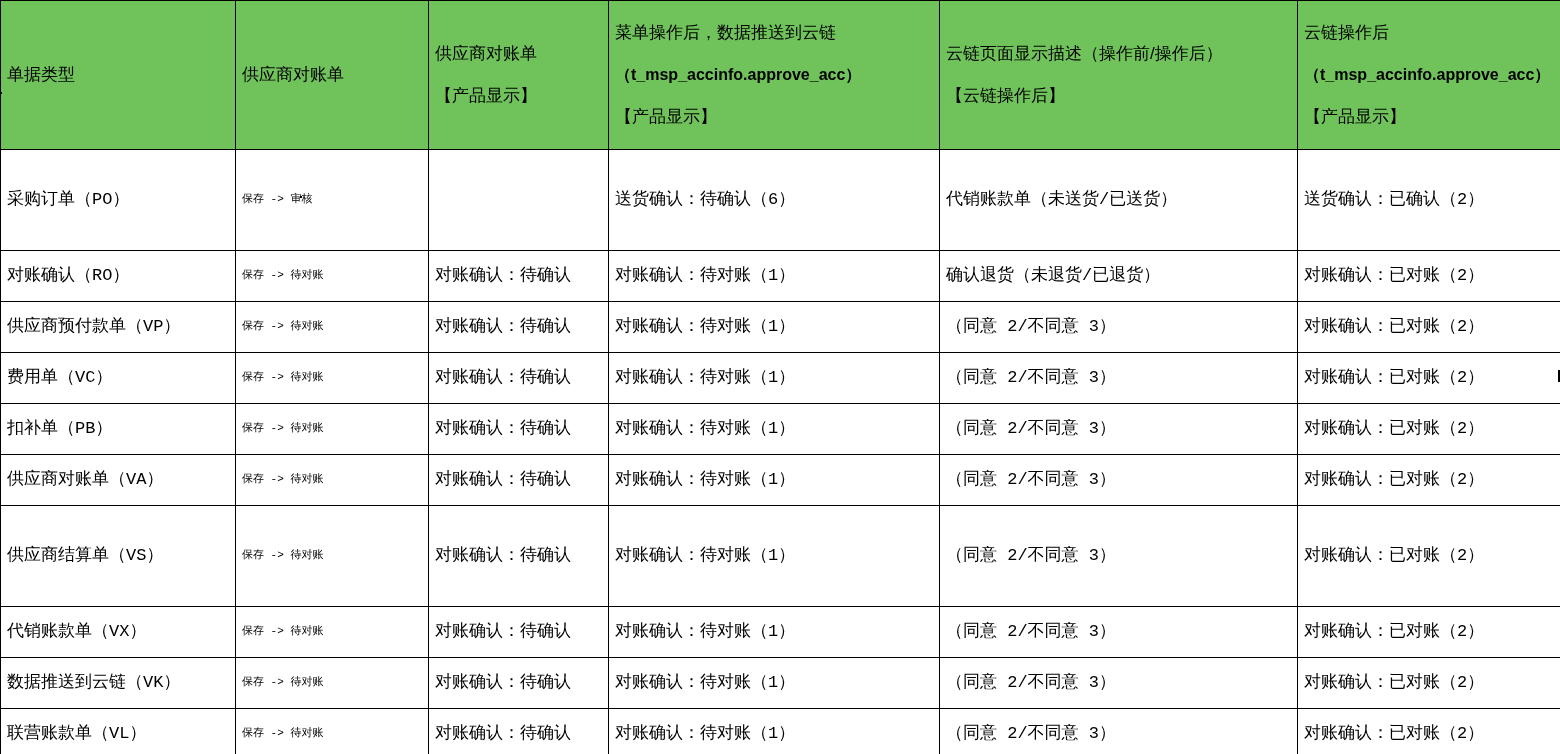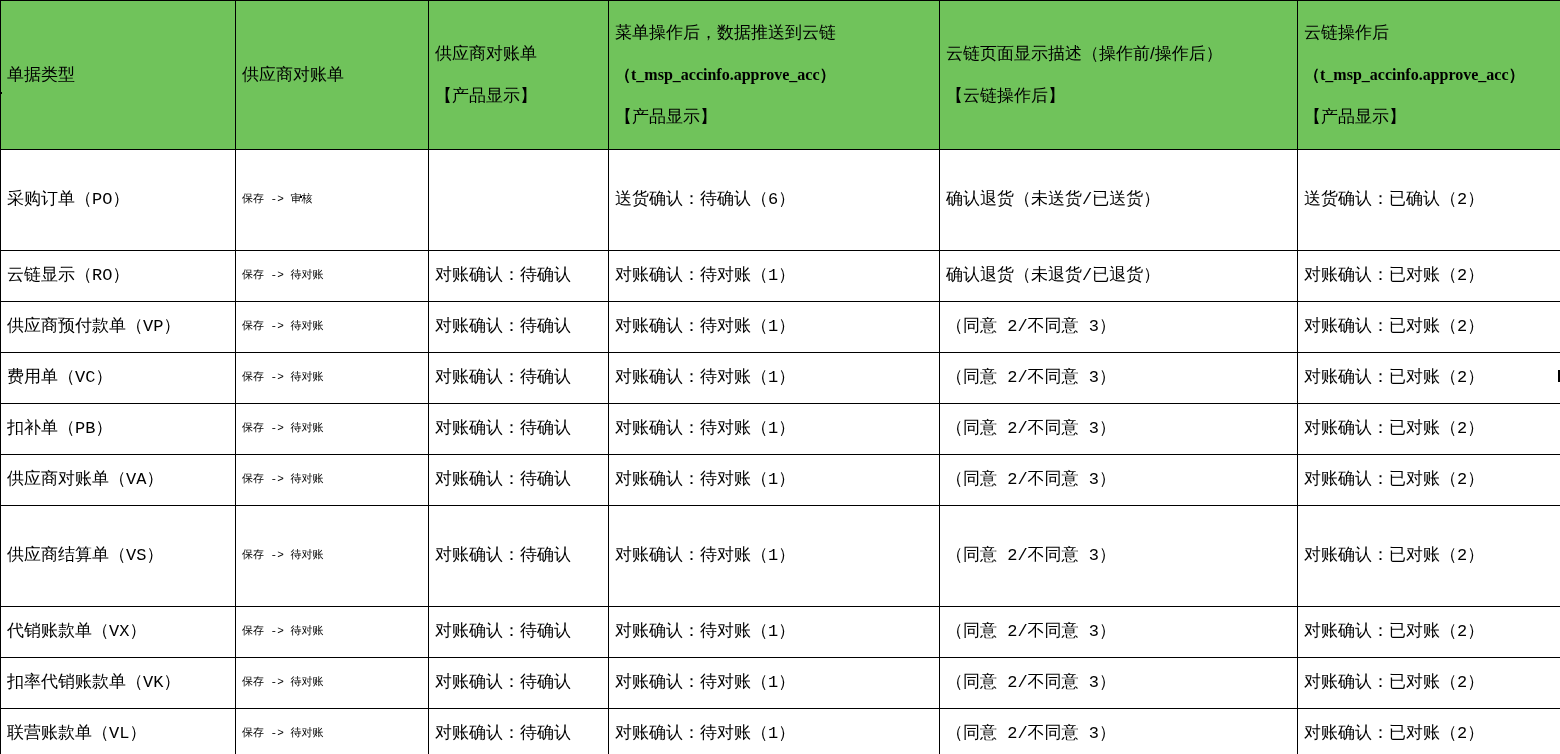--- a/index.html
+++ b/index.html
@@ -40,21 +40,21 @@
     background: #70c35b;
     color: #000000;
     font-weight: bold;
     text-align: center;
     font-size: 17px;
     line-height: 1.3;
     height: 100px;
     padding: 2px 4px;
   }
   thead th .mono {
-    font-family: Liberation Serif, serif;
+    font-family: Liberation Sans, sans-serif;
     font-weight: bold;
     font-size: 16px;
   }
   tbody td {
     height: 50px;
     font-family: Liberation Mono, monospace;
   }
   tbody tr.tall td {
     height: 100px;
   }
@@ -117,25 +117,25 @@
           <div>【产品显示】</div>
         </th>
       </tr>
     </thead>
     <tbody id="tbody">
         <tr class="tall">
           <td class="c0">采购订单（PO）</td>
           <td class="c1 mono">保存 -&gt; 审核</td>
           <td class="c2"></td>
           <td class="c3">送货确认：待确认（6）</td>
-          <td class="c4">确认退货（未送货/已送货）</td>
+          <td class="c4">代销账款单（未送货/已送货）</td>
           <td class="c5">送货确认：已确认（2）</td>
         </tr>
         <tr>
-          <td class="c0">云链显示（RO）</td>
+          <td class="c0">对账确认（RO）</td>
           <td class="c1 mono">保存 -&gt; 待对账</td>
           <td class="c2">对账确认：待确认</td>
           <td class="c3">对账确认：待对账（1）</td>
           <td class="c4">确认退货（未退货/已退货）</td>
           <td class="c5">对账确认：已对账（2）</td>
         </tr>
         <tr>
           <td class="c0">供应商预付款单（VP）</td>
           <td class="c1 mono">保存 -&gt; 待对账</td>
           <td class="c2">对账确认：待确认</td>
@@ -177,21 +177,21 @@
         </tr>
         <tr>
           <td class="c0">代销账款单（VX）</td>
           <td class="c1 mono">保存 -&gt; 待对账</td>
           <td class="c2">对账确认：待确认</td>
           <td class="c3">对账确认：待对账（1）</td>
           <td class="c4">（同意 2/不同意 3）</td>
           <td class="c5">对账确认：已对账（2）</td>
         </tr>
         <tr>
-          <td class="c0">扣率代销账款单（VK）</td>
+          <td class="c0">数据推送到云链（VK）</td>
           <td class="c1 mono">保存 -&gt; 待对账</td>
           <td class="c2">对账确认：待确认</td>
           <td class="c3">对账确认：待对账（1）</td>
           <td class="c4">（同意 2/不同意 3）</td>
           <td class="c5">对账确认：已对账（2）</td>
         </tr>
         <tr>
           <td class="c0">联营账款单（VL）</td>
           <td class="c1 mono">保存 -&gt; 待对账</td>
           <td class="c2">对账确认：待确认</td>

